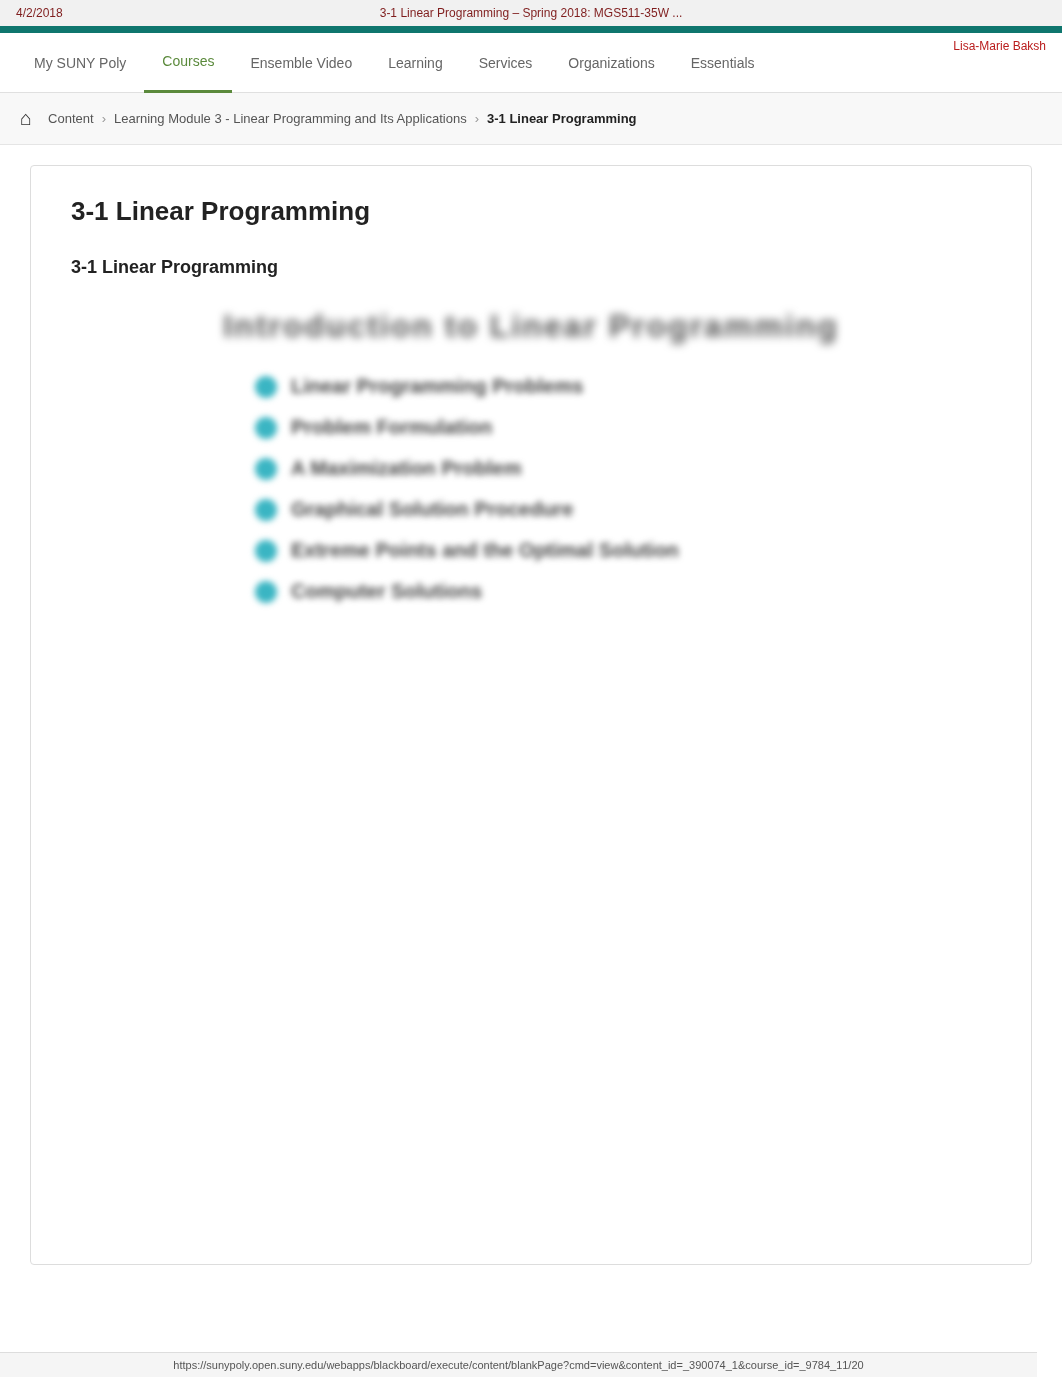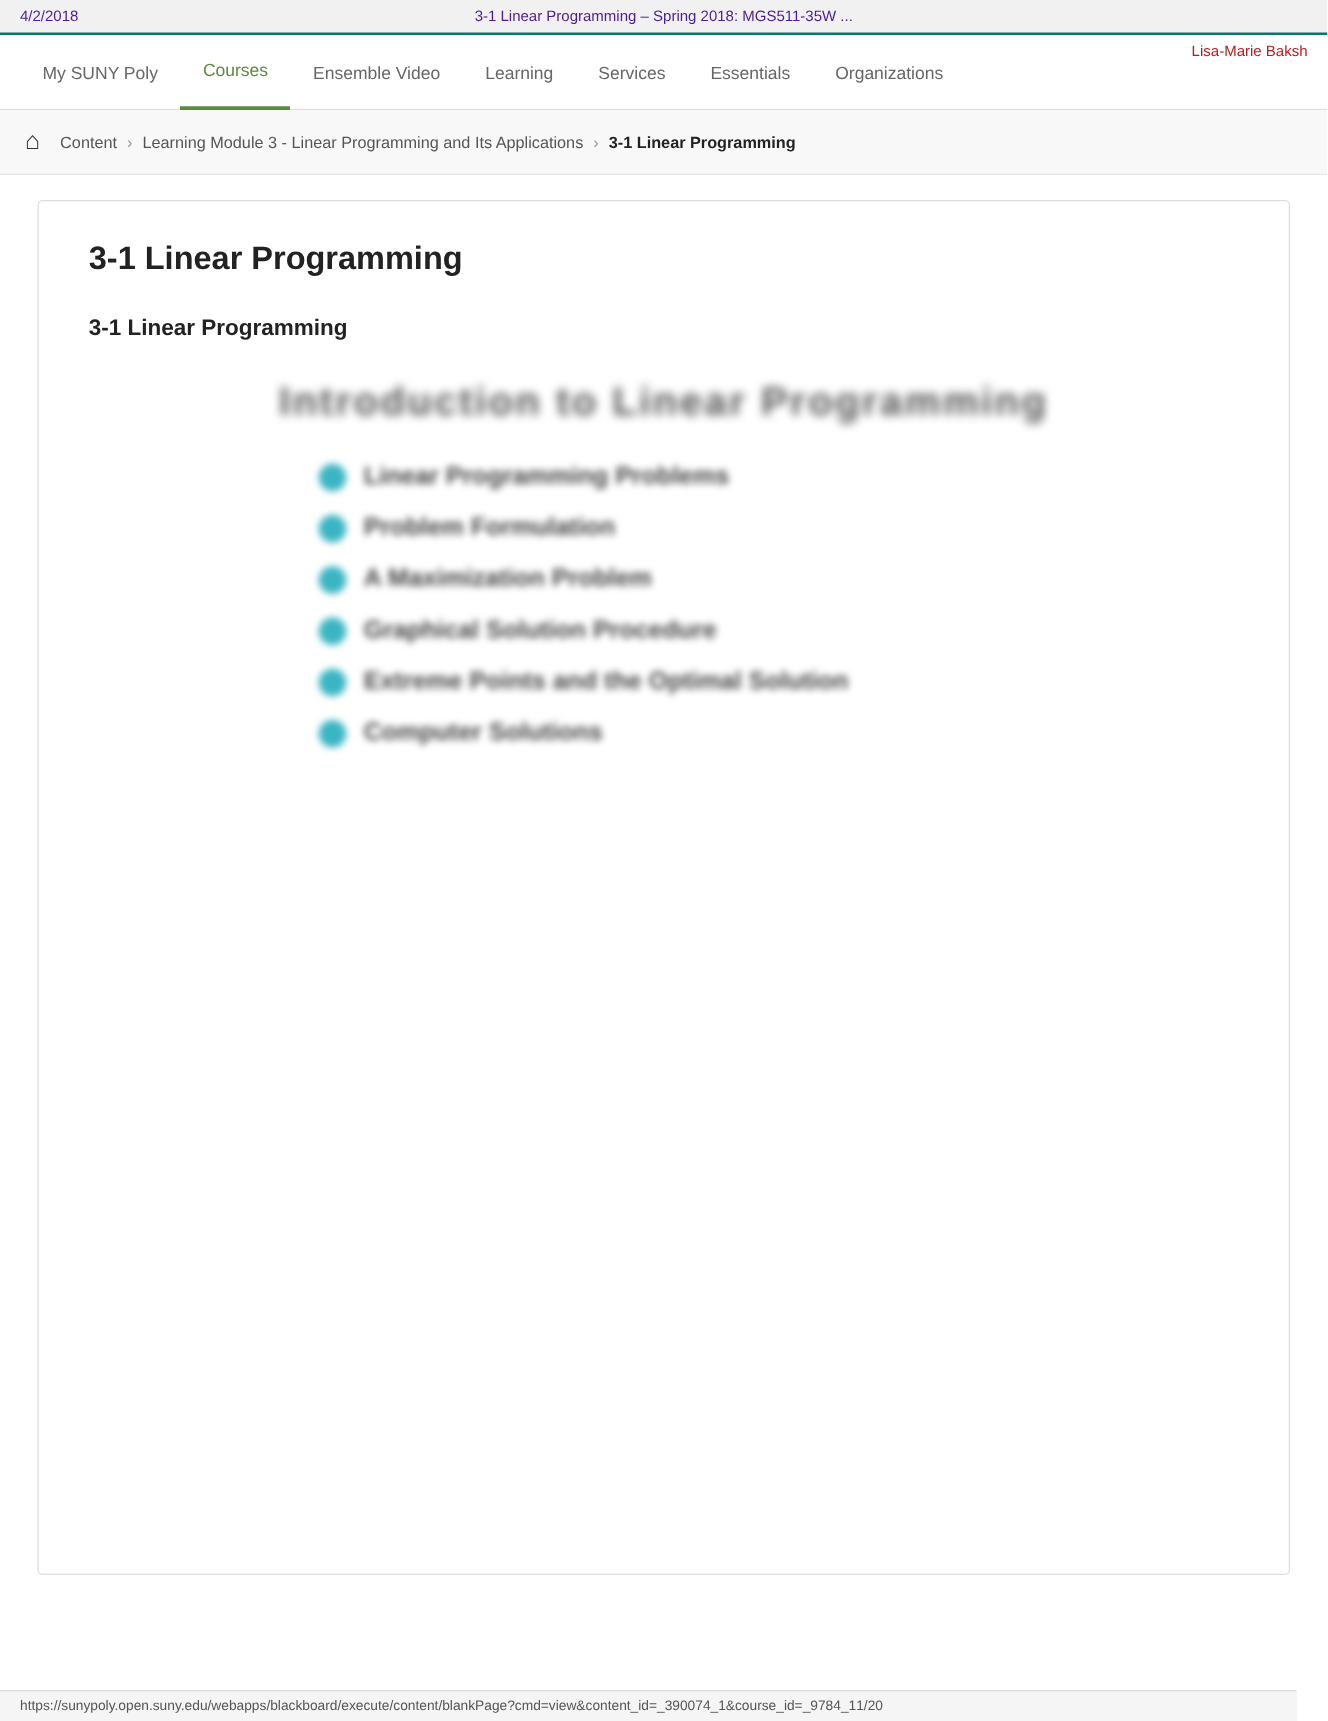--- a/index.html
+++ b/index.html
@@ -12,23 +12,23 @@
       min-height: 1377px;
     }
 
     
     .browser-bar {
       display: flex;
       align-items: flex-end;
       justify-content: space-between;
       padding: 6px 16px;
       background: #f1f1f1;
-      border-bottom: 2px solid #0f766e;
+      border-bottom: 7px solid #0f766e;
       font-size: 12px;
-      color: #4c1d95;
+      color: #7f1d1d;
     }
     .browser-bar .date {
       min-width: 80px;
     }
     .browser-bar .title {
       flex: 1;
       text-align: center;
     }
 
     
@@ -163,21 +163,21 @@
 
     
     .status-bar {
       position: fixed;
       bottom: 0;
       left: 0;
       width: 1037px;
       background: #f5f5f5;
       border-top: 1px solid #ddd;
       display: flex;
-      justify-content: flex-start;
+      justify-content: center;
       align-items: center;
       padding: 6px 16px;
       font-size: 11px;
       color: #555;
     }
   </style>
 </head>
 <body>
 
 <div class="browser-bar">
@@ -185,22 +185,22 @@
   <span class="title">3-1 Linear Programming – Spring 2018: MGS511-35W ...</span>
   <span style="min-width:80px;"></span>
 </div>
 
 <div class="nav-bar">
   <a class="nav-item">My SUNY Poly</a>
   <a class="nav-item active">Courses</a>
   <a class="nav-item">Ensemble Video</a>
   <a class="nav-item">Learning</a>
   <a class="nav-item">Services</a>
+  <a class="nav-item">Organizations</a>
   <a class="nav-item">Essentials</a>
-  <a class="nav-item">Organizations</a>
   <span class="nav-user">Lisa-Marie Baksh</span>
 </div>
 
 <div class="breadcrumb-bar">
   <span class="breadcrumb-home">⌂</span>
   <span class="breadcrumb-sep"></span>
   <a class="breadcrumb-link">Content</a>
   <span class="breadcrumb-sep">›</span>
   <a class="breadcrumb-link">Learning Module 3 - Linear Programming and Its Applications</a>
   <span class="breadcrumb-sep">›</span>

